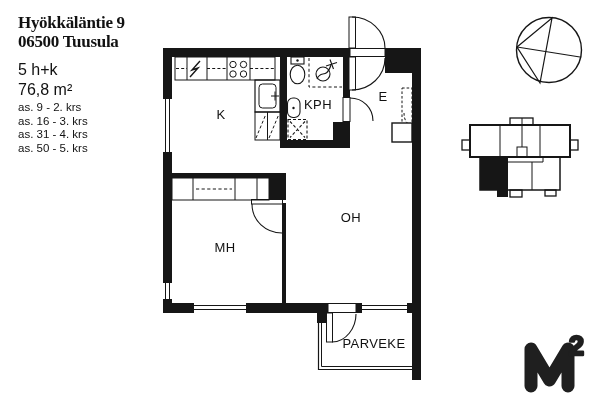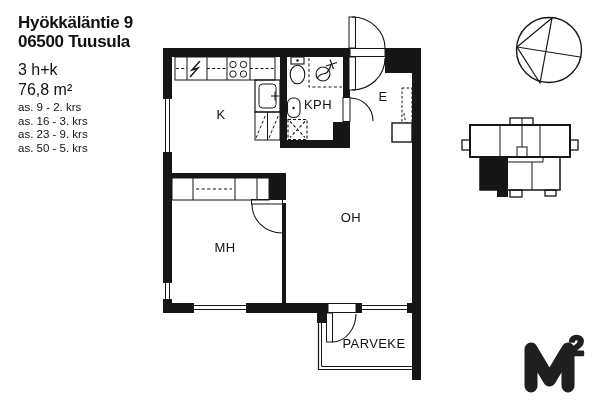--- a/index.html
+++ b/index.html
@@ -1,44 +1,44 @@
 <!DOCTYPE html>
 <html><head>
 <meta charset="utf-8">
 <style>
   html,body{margin:0;padding:0;background:#fff;}
   .stage{position:relative;width:600px;height:400px;background:#fff;overflow:hidden;
          font-family:"Liberation Sans",sans-serif;color:#111;}
   .plan-svg{position:absolute;left:0;top:0;}
   .info{position:absolute;left:18px;top:13px;}
-  .addr{font-weight:bold;font-size:17px;line-height:19px;letter-spacing:-0.3px;}
+  .addr{font-weight:bold;font-size:17px;line-height:19px;letter-spacing:-0.3px;font-family:Liberation Serif, serif;}
   .apt{margin-top:9px;font-size:16px;line-height:19.5px;font-weight:400;}
   .floors{margin-top:2px;font-size:11.5px;line-height:13.6px;}
   svg text.room{font-family:"Liberation Sans",sans-serif;font-size:13px;fill:#111;
                 letter-spacing:.4px;text-anchor:middle;}
   svg text.expo{font-family:"Liberation Sans",sans-serif;font-weight:bold;}
 </style>
 </head>
 <body>
 
 <div class="stage">
 
   <div class="info">
     <div class="addr">
       <div>Hyökkäläntie 9</div>
       <div>06500 Tuusula</div>
     </div>
     <div class="apt">
-      <div>3 h+k</div>
+      <div>5 h+k</div>
       <div>76,8 m²</div>
     </div>
     <div class="floors">
       <div>as. 9 - 2. krs</div>
       <div>as. 16 - 3. krs</div>
-      <div>as. 23 - 9. krs</div>
+      <div>as. 31 - 4. krs</div>
       <div>as. 50 - 5. krs</div>
     </div>
   </div>
 
   <svg class="plan-svg" width="600" height="400" viewBox="0 0 600 400">
 
     <g fill="#161616" stroke="none" shape-rendering="crispEdges">
       <rect x="163" y="48" width="187" height="9"></rect>
       <rect x="385" y="48" width="36" height="25"></rect>
       <rect x="412" y="73" width="9" height="307"></rect>

